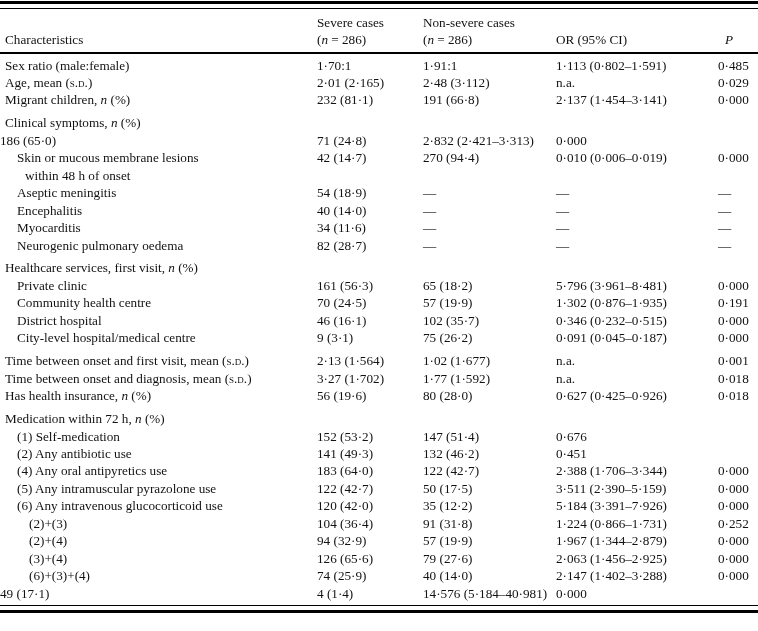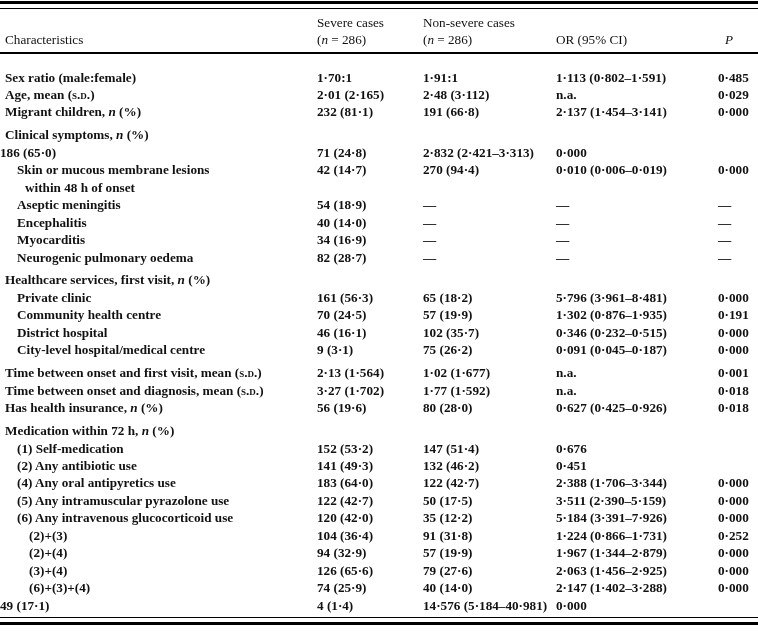--- a/index.html
+++ b/index.html
@@ -38,21 +38,21 @@
   }
   .cell { white-space: nowrap; }
   .lbl { padding-left: 5px; }
   .ind1 .l1 { padding-left: 12px; }
   .ind1 .l2 { padding-left: 20px; }
   .ind2 .l1 { padding-left: 24px; }
   .gap { margin-top: 5.5px; }
   .italic { font-style: italic; }
   .sc { font-variant: small-caps; margin-top: 44px; }
   .p-head { padding-left: 7px; }
-  .tbody { padding-top: 15px; font-weight: bold; }
+  .tbody { padding-top: 3px; }
 </style>
 </head>
 <body>
 
 <div class="page">
   <div class="rule-top"></div>
 
   <div class="grid-row header-row">
     <div class="cell lbl">
       <div>Characteristics</div>
@@ -143,21 +143,21 @@
     </div>
     <div class="cell">40 (14·0)</div>
     <div class="cell">—</div>
     <div class="cell">—</div>
     <div class="cell">—</div>
   </div>
       <div class="grid-row">
     <div class="cell lbl ind1">
       <div class="l1 fmt">Myocarditis</div>
     </div>
-    <div class="cell">34 (16·9)</div>
+    <div class="cell">34 (11·6)</div>
     <div class="cell">—</div>
     <div class="cell">—</div>
     <div class="cell">—</div>
   </div>
       <div class="grid-row">
     <div class="cell lbl ind1">
       <div class="l1 fmt">Neurogenic pulmonary oedema</div>
     </div>
     <div class="cell">82 (28·7)</div>
     <div class="cell">—</div>

